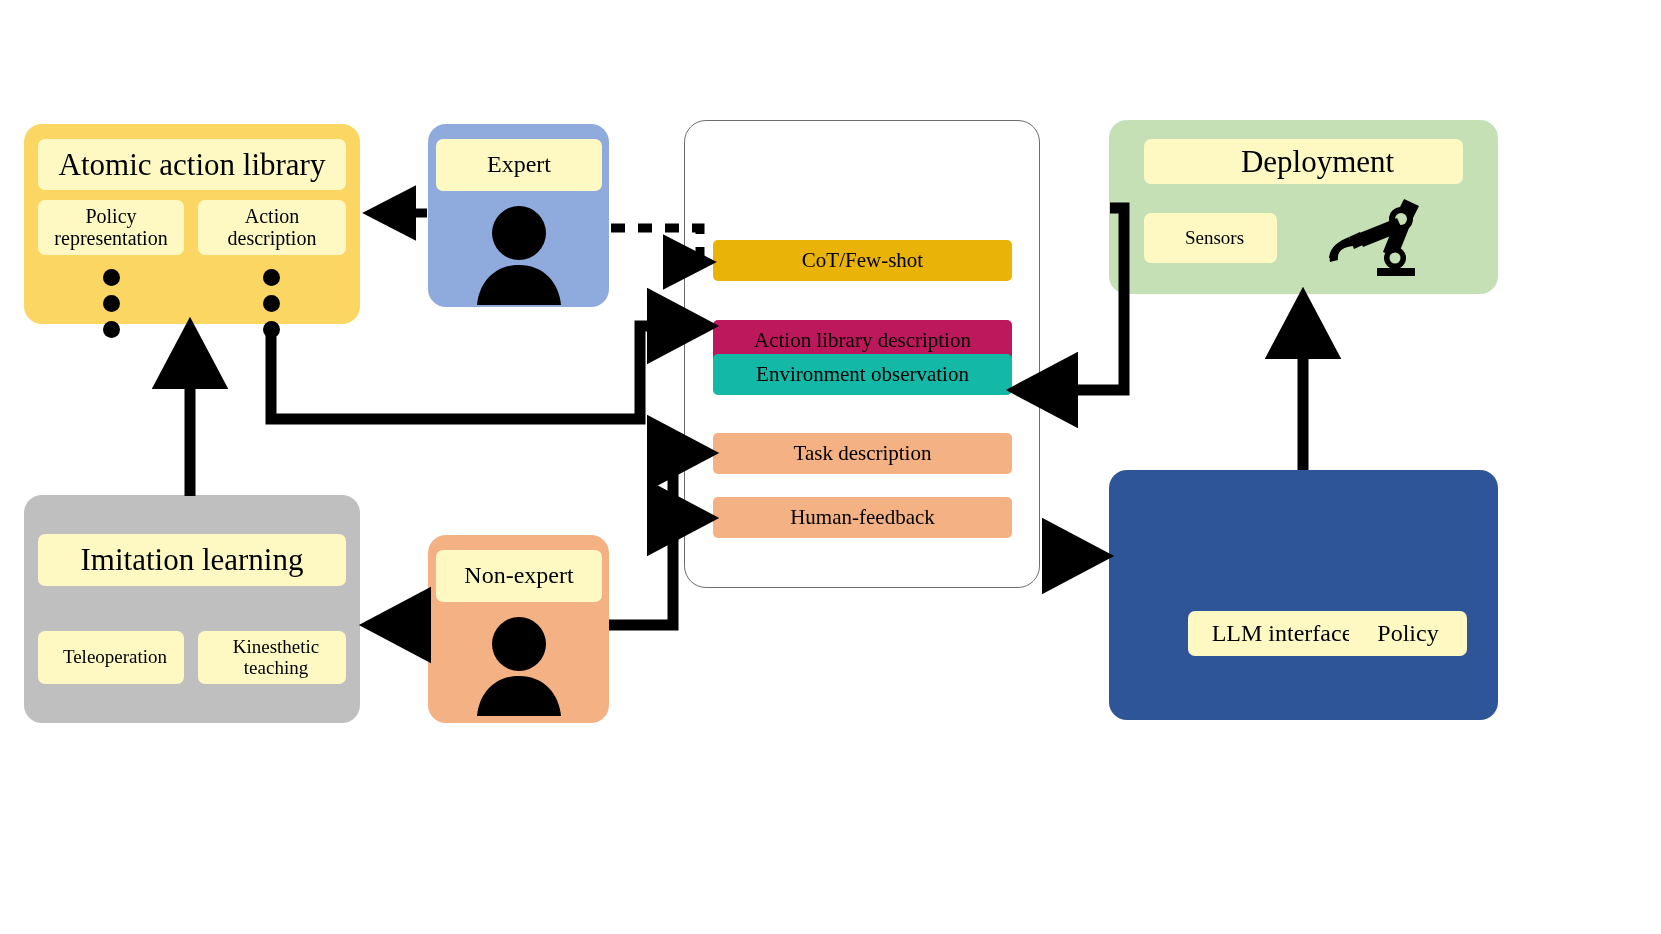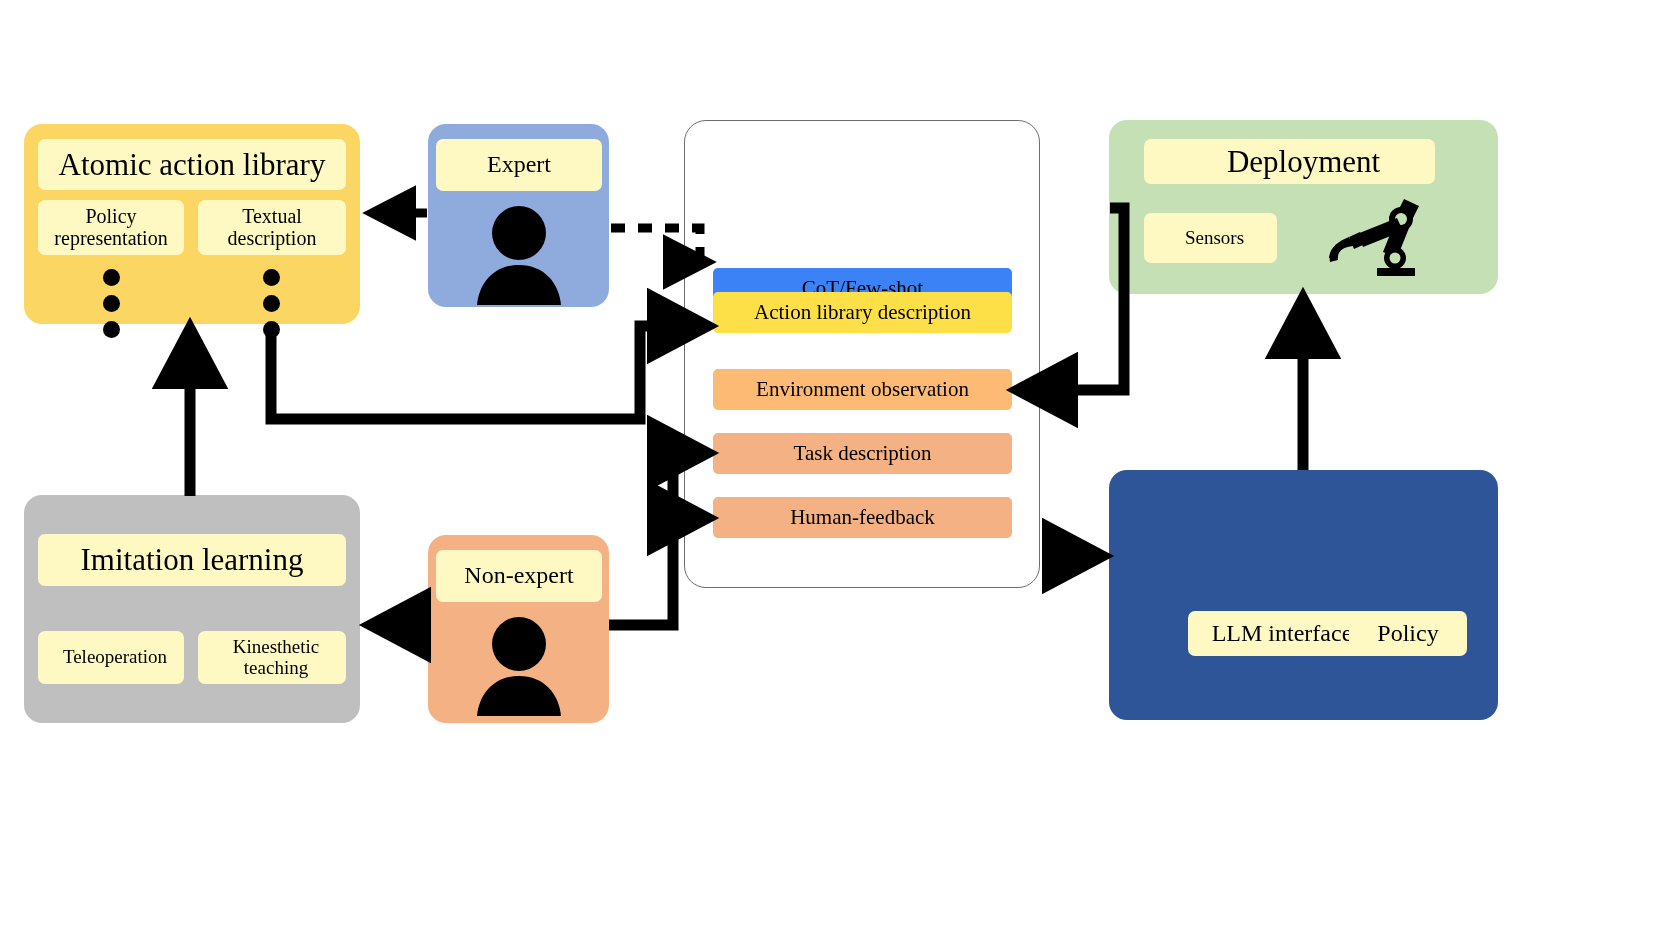--- a/index.html
+++ b/index.html
@@ -46,21 +46,21 @@
   </div>
   <div class="chip title-lg" style="left:38px;top:139px;width:308px;height:51px;">Atomic action library</div>
   <div class="chip sub" style="left:38px;top:200px;width:146px;height:55px;">
     <span style="display:block;">
       <span>Policy</span><br>
       <span>representation</span>
     </span>
   </div>
   <div class="chip sub" style="left:198px;top:200px;width:148px;height:55px;">
     <span style="display:block;">
-      <span>Textual</span><br>
+      <span>Action</span><br>
       <span>description</span>
     </span>
   </div>
   <div class="dots" style="left:103px;top:269px;">
     <i></i>
       <i></i>
       <i></i>
   </div>
   <div class="dots" style="left:263px;top:269px;">
     <i></i>
@@ -87,38 +87,38 @@
 
   <div class="panel" id="nonexpert" style="left:428px;top:535px;width:181px;height:188px;background:#f4b183;"></div>
   <div class="chip title-md" style="left:436px;top:550px;width:166px;height:52px;">Non-expert</div>
   <svg class="person" style="left:473px;top:616px;" width="92" height="100" viewBox="0 0 92 100">
     <circle cx="46" cy="28" r="27" fill="#000"></circle>
     <path d="M46 60 C21 60 6 78 4 100 L88 100 C86 78 71 60 46 60 Z" fill="#000"></path>
   </svg>
 
   <div id="prompt-box"></div>
 
-  <div class="pbar" style="top:240px;background:#3b82f6;margin-top:28px;">
+  <div class="pbar" style="top:240px;background:#eab308;">
     <span>CoT/Few-shot</span>
   </div>
-  <div class="pbar" style="top:292px;background:#fde047;font-family:Liberation Serif, serif;">
+  <div class="pbar" style="top:320px;background:#be185d;font-family:Liberation Serif, serif;">
     <span>Action library description</span>
   </div>
-  <div class="pbar" style="top:369px;background:#fdba74;">
+  <div class="pbar" style="top:354px;background:#14b8a6;">
     <span>Environment observation</span>
   </div>
   <div class="pbar" style="top:497px;background:#f4b183;">
     <span>Human-feedback</span>
   </div>
   <div class="pbar" style="top:433px;background:#f4b183;">
     <span>Task description</span>
   </div>
 
   <div class="panel" id="deploy" style="left:1109px;top:120px;width:389px;height:174px;background:#c5e0b4;"></div>
-  <div class="chip title-lg" style="left:1144px;top:139px;width:291px;height:45px;padding-left:28px;">Deployment</div>
+  <div class="chip title-lg" style="left:1144px;top:139px;width:319px;height:45px;padding-left:28px;">Deployment</div>
   <div class="chip sub-sm" style="left:1144px;top:213px;width:133px;height:50px;">Sensors</div>
   <svg style="position:absolute;left:1327px;top:196px;" width="110" height="82" viewBox="0 0 110 82">
     <g fill="#000">
       <path d="M77 3 L92 10 L85 24 L70 17 Z"></path>
       <path d="M72 16 L86 22 L70 62 L56 56 Z"></path>
       <circle cx="74" cy="23" r="12"></circle>
       <circle cx="74" cy="23" r="6" fill="#c5e0b4"></circle>
       <path d="M70 22 L30 38 L36 51 L76 35 Z"></path>
       <path d="M33 36 L22 41 L27 53 L38 48 Z"></path>
       <path d="M25 43 C10 44 3 52 2 62 L10 62 C11 55 16 51 26 50 Z"></path>

